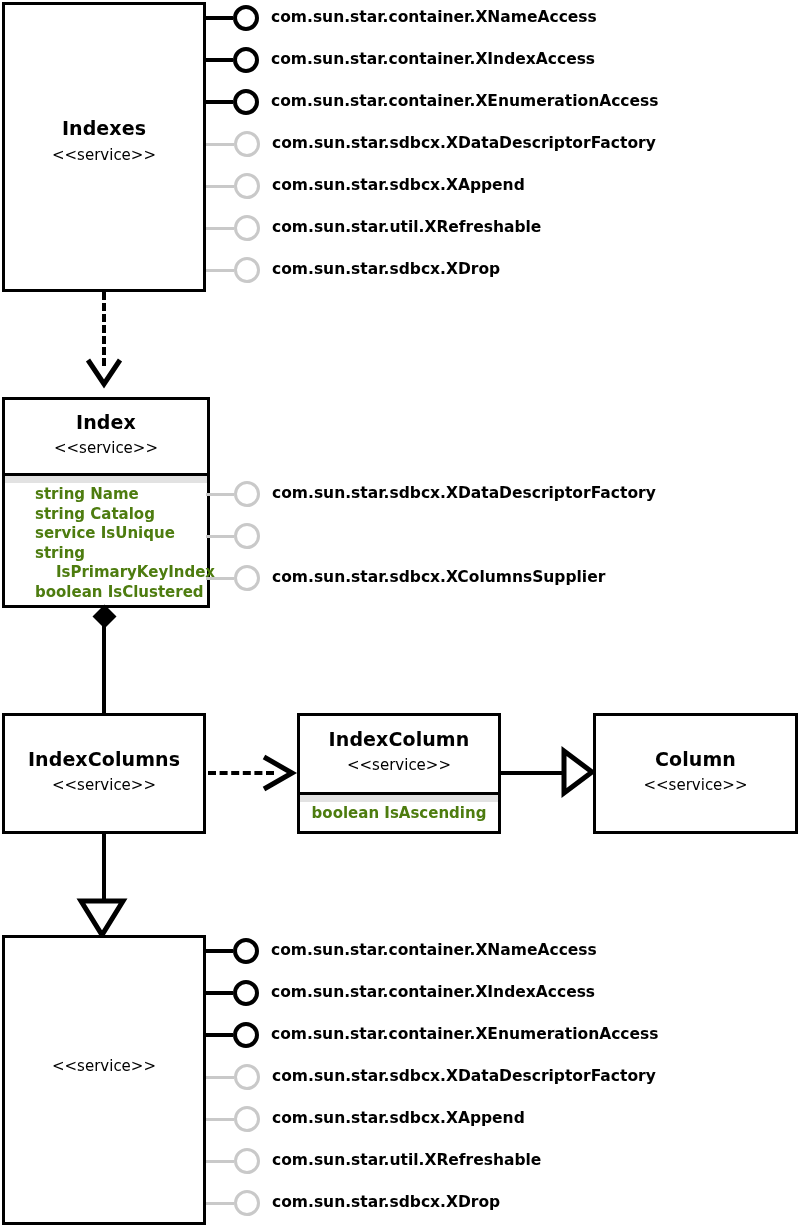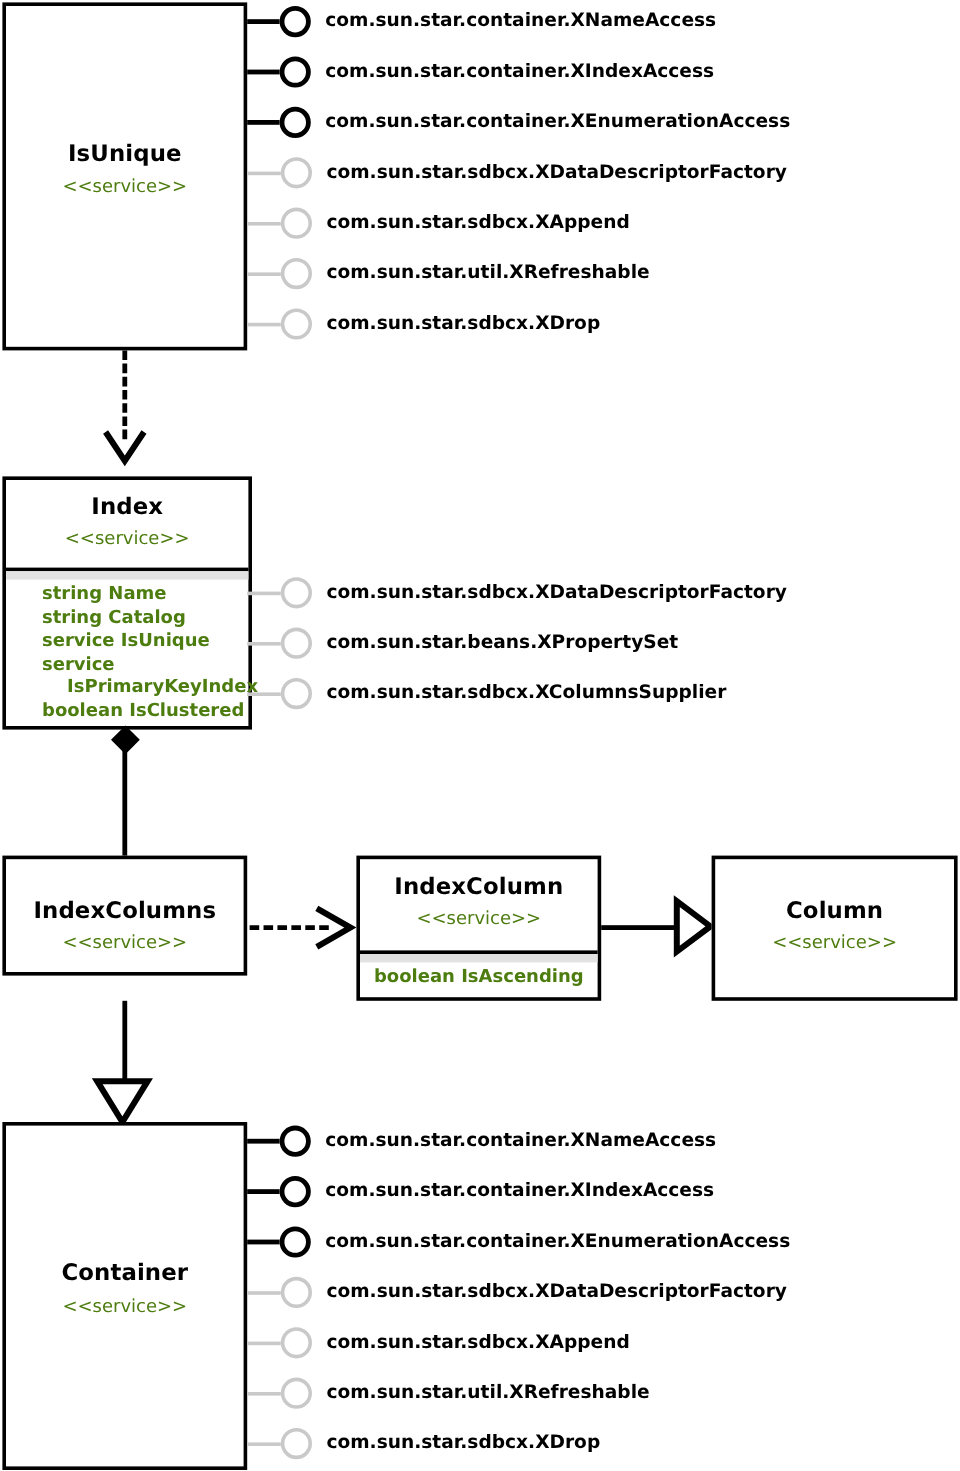--- a/index.html
+++ b/index.html
@@ -31,21 +31,21 @@
     width: 100%;
     text-align: center;
   }
   .box-name {
     font-weight: bold;
     color: #000000;
     letter-spacing: 0.1px;
   }
   .box-stereo {
     font-weight: normal;
-    color: #4d7c0f;
+    color: #000000;
   }
   .attr-divider {
     position: absolute;
     left: 0;
     width: 100%;
     height: 3px;
     background: #000000;
   }
   .attr-band {
     position: absolute;
@@ -127,21 +127,21 @@
   }
   .conn svg { display: block; overflow: visible; }
 </style>
 </head>
 <body>
 
 <div id="diagram">
 
   <div class="uml-box" style="left:2px; top:2px; width:204px; height:290px;">
     <div class="box-header" style="padding-top:112px;">
-      <div class="box-name" style="font-size:19px; line-height:22px;">IsUnique</div>
+      <div class="box-name" style="font-size:19px; line-height:22px;">Indexes</div>
       <div class="box-stereo" style="font-size:15px; line-height:20px; margin-top:6px;">&lt;&lt;service&gt;&gt;</div>
     </div>
   </div>
 
   <div class="lollipop" style="left:206px; top:5px;">
     <div class="lolli-stem" style="width:27px;"></div>
     <div class="lolli-circle"></div>
     <div class="lolli-label">com.sun.star.container.XNameAccess</div>
   </div>
   <div class="lollipop" style="left:206px; top:47px;">
@@ -186,46 +186,45 @@
     <div class="box-header" style="padding-top:11px;">
       <div class="box-name" style="font-size:19px; line-height:22px;">Index</div>
       <div class="box-stereo" style="font-size:15px; line-height:20px; margin-top:5px;">&lt;&lt;service&gt;&gt;</div>
     </div>
     <div class="attr-divider" style="top:73px;"></div>
     <div class="attr-band" style="top:76px;"></div>
     <div class="attr-list" style="top:85px; padding-left:30px; font-size:15px; line-height:19.5px;">
       <div class="attr-line">string Name</div>
       <div class="attr-line">string Catalog</div>
       <div class="attr-line">service IsUnique</div>
-      <div class="attr-line">service</div>
+      <div class="attr-line">string</div>
       <div class="attr-line">    IsPrimaryKeyIndex</div>
       <div class="attr-line">boolean IsClustered</div>
     </div>
   </div>
 
   <div class="lollipop" style="left:206px; top:481px;">
     <div class="lolli-stem muted" style="width:28px;"></div>
     <div class="lolli-circle muted"></div>
     <div class="lolli-label">com.sun.star.sdbcx.XDataDescriptorFactory</div>
   </div>
   <div class="lollipop" style="left:206px; top:523px;">
     <div class="lolli-stem muted" style="width:28px;"></div>
     <div class="lolli-circle muted"></div>
-    <div class="lolli-label">com.sun.star.beans.XPropertySet</div>
   </div>
   <div class="lollipop" style="left:206px; top:565px;">
     <div class="lolli-stem muted" style="width:28px;"></div>
     <div class="lolli-circle muted"></div>
     <div class="lolli-label">com.sun.star.sdbcx.XColumnsSupplier</div>
   </div>
 
   <div class="conn v-solid" style="left:102px; top:608px; height:106px;"></div>
   <div class="diamond" style="left:95.5px; top:608px;"></div>
 
-  <div class="uml-box" style="left:2px; top:713px; width:204px; height:100px;">
+  <div class="uml-box" style="left:2px; top:713px; width:204px; height:121px;">
     <div class="box-header" style="padding-top:32px;">
       <div class="box-name" style="font-size:19px; line-height:22px;">IndexColumns</div>
       <div class="box-stereo" style="font-size:15px; line-height:20px; margin-top:5px;">&lt;&lt;service&gt;&gt;</div>
     </div>
   </div>
 
   <div class="conn h-dashed" style="left:208px; top:771px; width:66px;"></div>
   <div class="conn" style="left:262px; top:753px;">
     <svg width="40" height="40" viewBox="0 0 40 40">
       <polyline points="2,4 30,20 2,36" fill="none" stroke="#000000" stroke-width="5"></polyline>
@@ -260,21 +259,20 @@
 
   <div class="conn v-solid" style="left:102px; top:834px; height:72px;"></div>
   <div class="conn" style="left:78px; top:898px;">
     <svg width="48" height="42" viewBox="0 0 48 42">
       <polygon points="3,3 45,3 24,37" fill="#ffffff" stroke="#000000" stroke-width="5" stroke-linejoin="miter"></polygon>
     </svg>
   </div>
 
   <div class="uml-box" style="left:2px; top:935px; width:204px; height:290px;">
     <div class="box-header" style="padding-top:112px;">
-      <div class="box-name" style="font-size:19px; line-height:22px;">Container</div>
       <div class="box-stereo" style="font-size:15px; line-height:20px; margin-top:6px;">&lt;&lt;service&gt;&gt;</div>
     </div>
   </div>
 
   <div class="lollipop" style="left:206px; top:938px;">
     <div class="lolli-stem" style="width:27px;"></div>
     <div class="lolli-circle"></div>
     <div class="lolli-label">com.sun.star.container.XNameAccess</div>
   </div>
   <div class="lollipop" style="left:206px; top:980px;">

